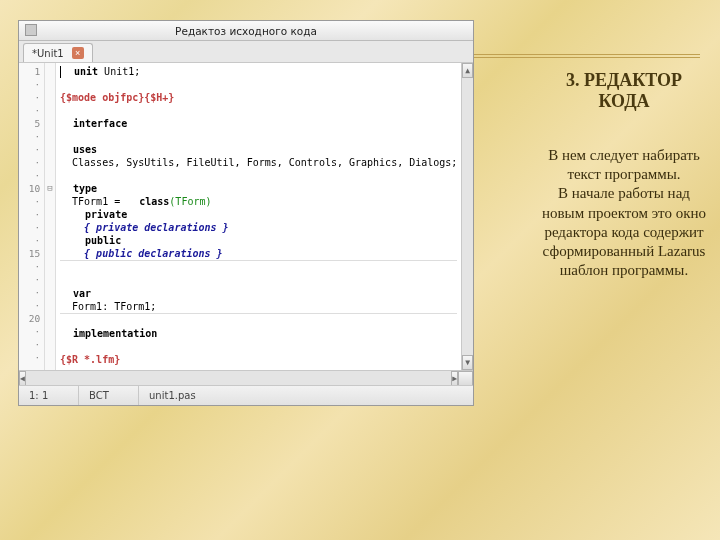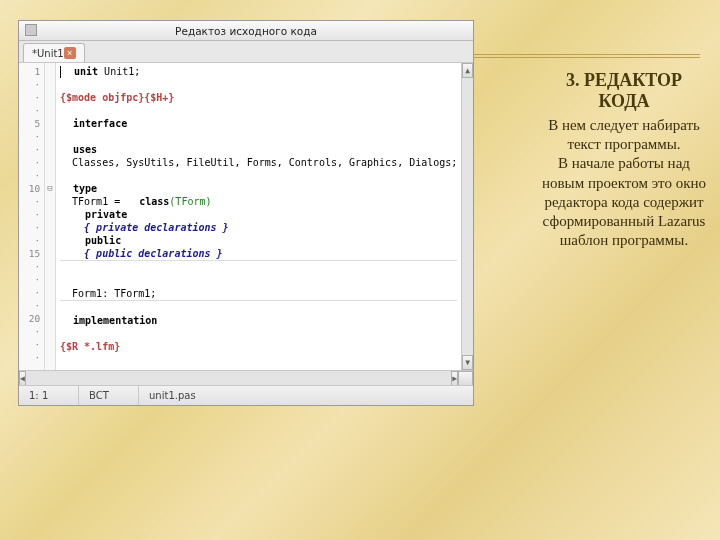--- a/index.html
+++ b/index.html
@@ -81,21 +81,21 @@
   }
   .tab {
     background: #f6f6f6;
     border: 1px solid #b8b8b8;
     border-bottom: none;
     border-radius: 3px 3px 0 0;
     padding: 3px 8px 3px 8px;
     margin-right: 2px;
     display: flex;
     align-items: center;
-    gap: 0;
+    gap: 8px;
     font-family: "DejaVu Sans", Arial, sans-serif;
     font-size: 10px;
     cursor: pointer;
     margin-top: 33px;
   }
   .tab-close {
     width: 12px;
     height: 12px;
     background: #d47a5a;
     border-radius: 2px;
@@ -216,21 +216,21 @@
     left: 540px;
     top: 70px;
     width: 168px;
     text-align: center;
   }
   .side-heading {
     font-family: "Times New Roman", serif;
     font-weight: bold;
     font-size: 18px;
     color: #4a3a10;
-    margin-bottom: 4px;
+    margin-bottom: 34px;
   }
   .side-body {
     font-family: "Times New Roman", serif;
     font-size: 15px;
     color: #3a2e0e;
     line-height: 1.28;
   }
 </style>
 </head>
 <body>
@@ -317,20 +317,21 @@
         <div class="code-line"></div>
         <div class="code-line"><span class="kw">type</span></div>
         <div class="code-line"><span class="ident">  TForm1 = </span><span class="kw">class</span><span class="cls">(TForm)</span></div>
         <div class="code-line"><span class="kw">  private</span></div>
         <div class="code-line"><span class="comment-priv">    { private declarations }</span></div>
         <div class="code-line"><span class="kw">  public</span></div>
         <div class="code-line"><span class="comment-priv">    { public declarations }</span></div>
         <div class="sep"></div>
         <div class="code-line"></div>
         <div class="code-line"></div>
+        <div class="code-line"><span class="kw">var</span></div>
         <div class="code-line"><span class="ident">  Form1: TForm1;</span></div>
         <div class="sep"></div>
         <div class="code-line"></div>
         <div class="code-line"><span class="kw">implementation</span></div>
         <div class="code-line"></div>
         <div class="code-line"><span class="directive">{$R *.lfm}</span></div>
 
       </div>
       <div class="vscrollbar">
         <div class="sb-btn">▲</div>

